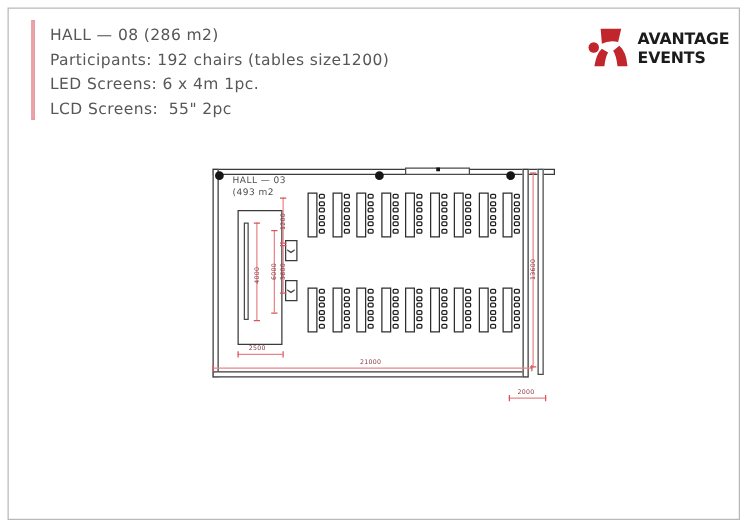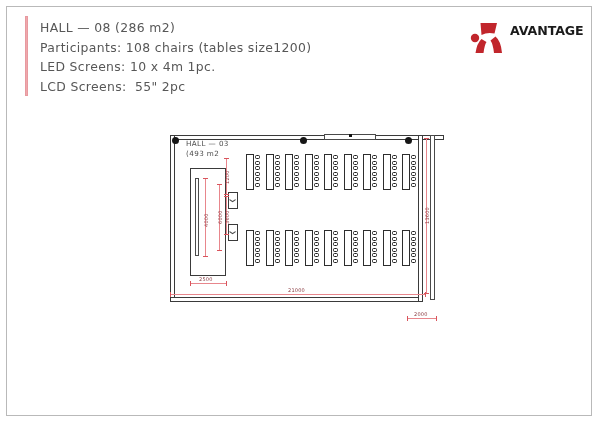--- a/index.html
+++ b/index.html
@@ -235,34 +235,35 @@
 </style>
 </head>
 <body>
 
 <div id="page">
   <div id="page-border"></div>
 
   <div id="header-rule"></div>
   <div id="spec-list">
     <div class="spec-line">HALL — 08 (286 m2)</div>
-    <div class="spec-line">Participants: 108 chairs (tables size1200)</div>
-    <div class="spec-line">LED Screens: 10 x 4m 1pc.</div>
+    <div class="spec-line">Participants: 192 chairs (tables size1200)</div>
+    <div class="spec-line">LED Screens: 6 x 4m 1pc.</div>
     <div class="spec-line">LCD Screens:  55" 2pc</div>
   </div>
 
   <div id="logo">
     <svg id="logo-mark" viewBox="0 0 34 38">
       <path d="M10.5 2 L27 2 L24.5 12.5 Q17 11 11.5 14 Z" fill="#c1262c"></path>
       <path d="M25.5 15.5 Q31 20 32 32 L24 32 Q23 23 20.5 19.5 Z" fill="#c1262c"></path>
       <path d="M11.5 18 Q7 22 5.5 32 L13.5 32 Q14.5 24 16.5 21 Z" fill="#c1262c"></path>
       <circle cx="5" cy="17" r="4.2" fill="#c1262c"></circle>
     </svg>
     <div id="logo-words">
       <div class="logo-word">AVANTAGE</div>
+      <div class="logo-word">EVENTS</div>
     </div>
   </div>
 
   <div id="plan">
 
     <div id="hall-wall-top"></div>
     <div id="hall-wall-left"></div>
     <div id="hall-wall-bottom"></div>
     <div id="hall-wall-right"></div>
     <div id="hall-wall-outer-right"></div>

